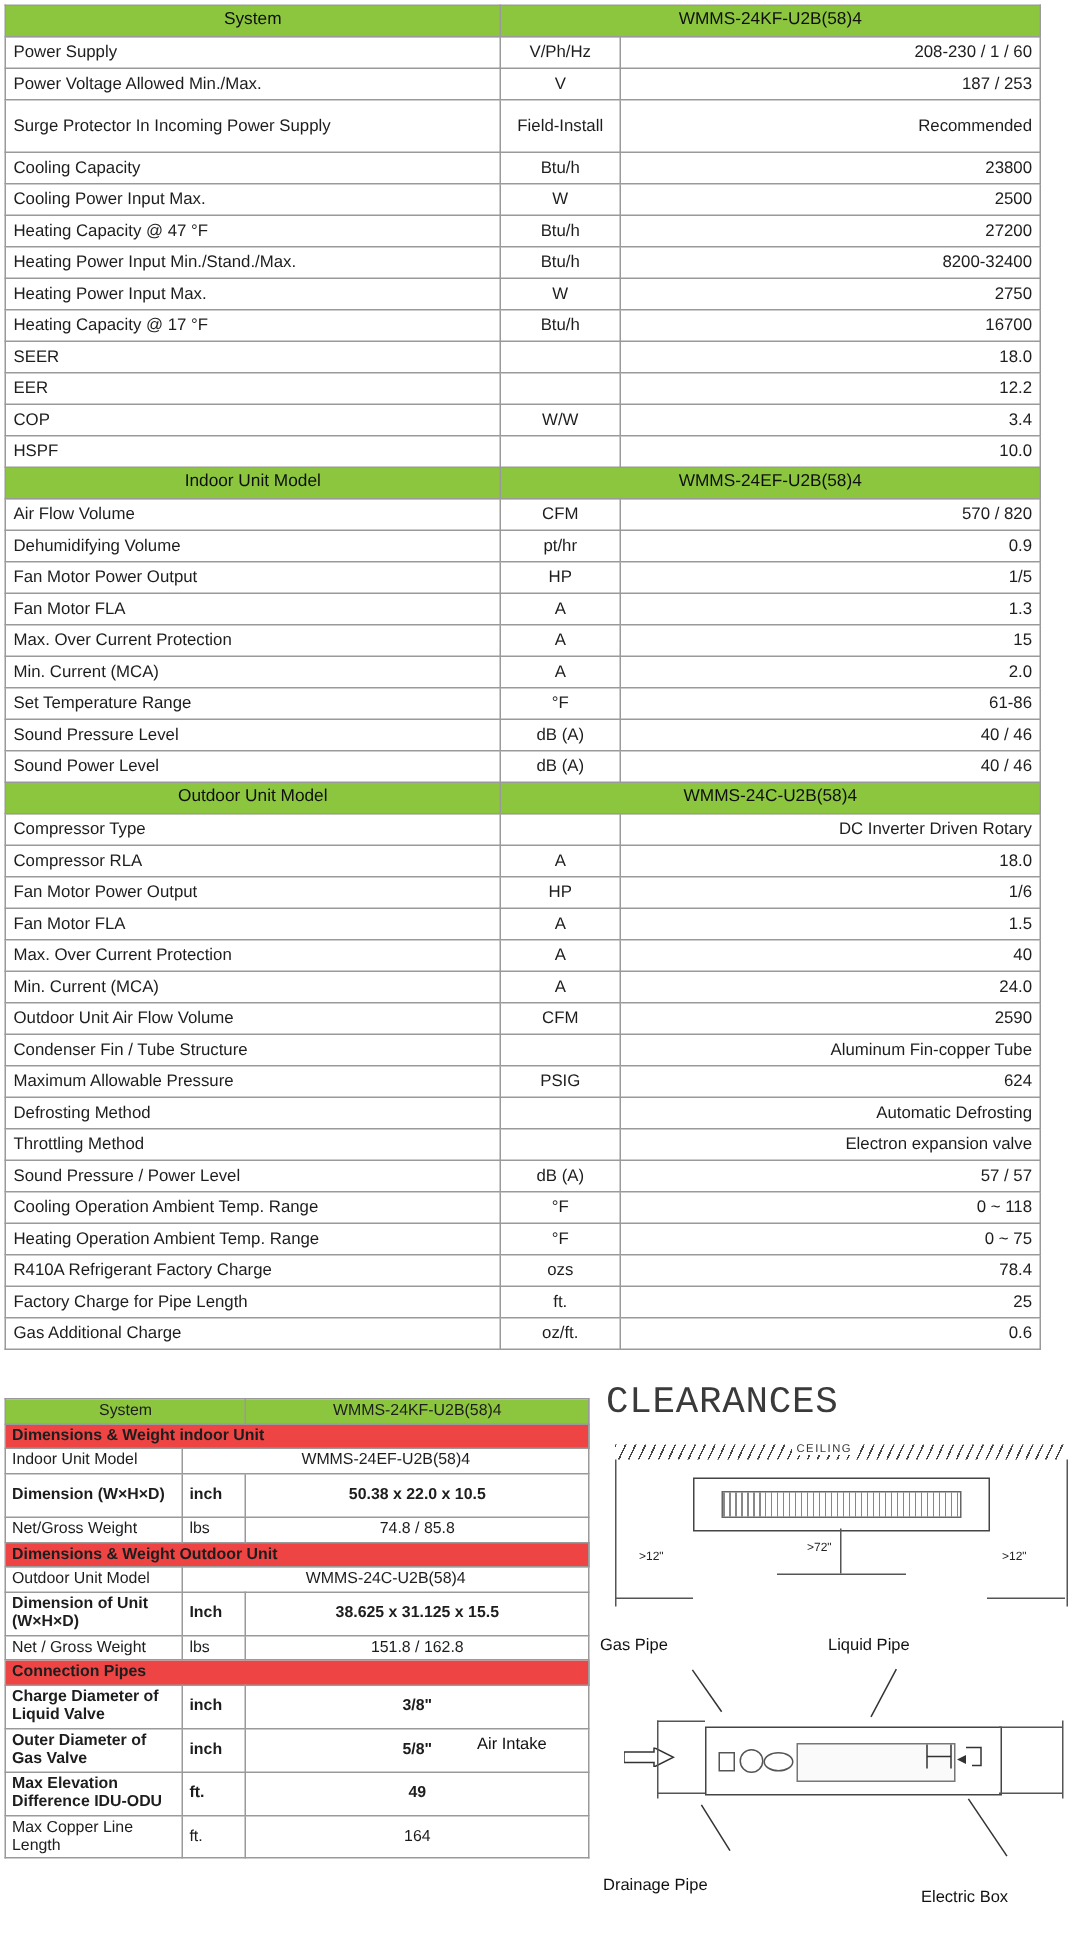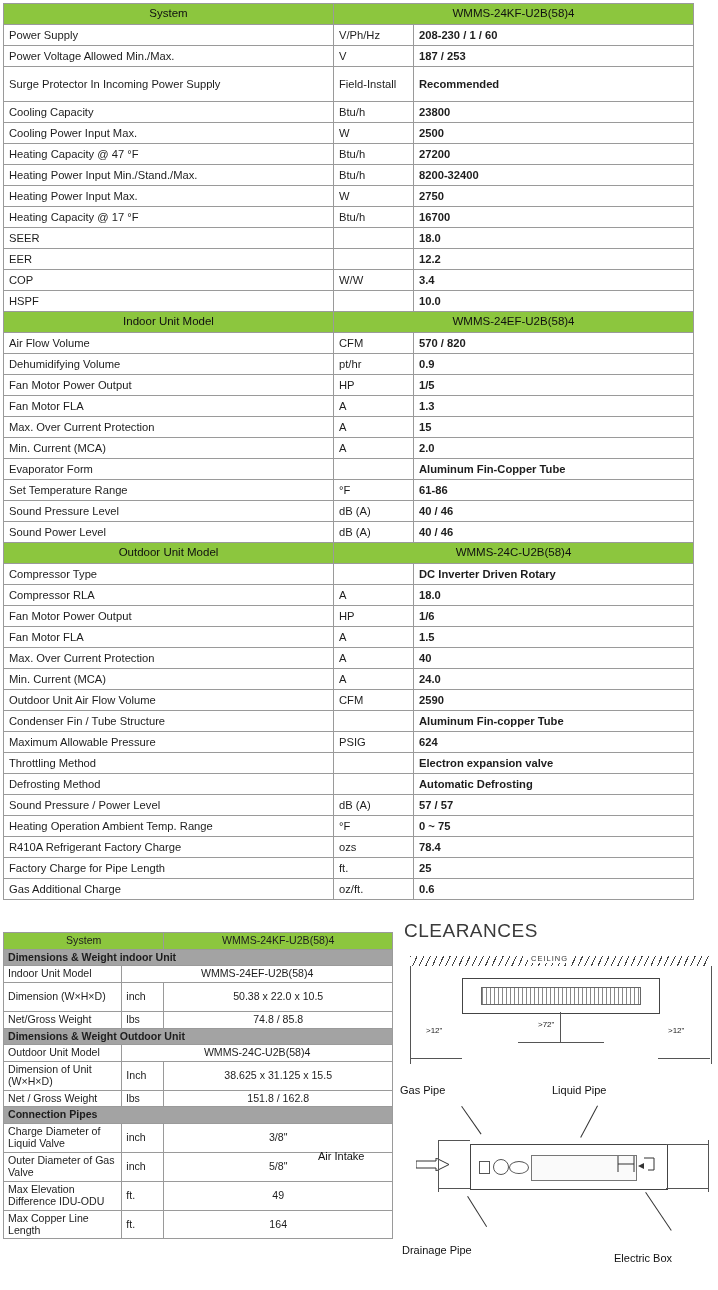--- a/index.html
+++ b/index.html
@@ -35,24 +35,24 @@
     padding: 3px 5px;
     line-height: 1.15;
     height: 14px;
     color: #1d1d1d;
     background: #ffffff;
   }
   table.spec td.label {
     text-align: left;
   }
   table.spec td.unit {
+    text-align: center;
   }
   table.spec td.value {
-    text-align: left;
-    font-weight: bold;
+    text-align: right;
   }
   tr.section td {
     background: #8cc63e;
     text-align: center;
     color: #0f0f0f;
     font-size: 11.5px;
     padding: 3px 5px;
   }
   tr.section td.sec-name { text-align: center; }
   tr.tall td { height: 28px; }
@@ -72,42 +72,42 @@
     padding: 2px 4px;
     line-height: 1.1;
     color: #1d1d1d;
     background: #ffffff;
   }
   table.dims td.hdr {
     background: #8cc63e;
     text-align: center;
   }
   table.dims td.sub {
-    background: #a3a3a3;
+    background: #ef4444;
     font-weight: bold;
     text-align: left;
   }
   table.dims td.lab { text-align: left; }
   table.dims td.unit { }
   table.dims td.val { text-align: center; }
-  table.dims tr.two td { height: 24px; }
+  table.dims tr.two td { height: 24px; font-weight: bold; }
 
   
   .clearances {
     position: absolute;
     left: 402px;
     top: 920px;
     width: 314px;
     height: 360px;
   }
   .clear-title {
-    font-size: 19px;
+    font-size: 25px;
     letter-spacing: 0.5px;
     color: #3a3a3a;
-    font-family: Liberation Sans, sans-serif;
+    font-family: Liberation Mono, monospace;
     margin: 0 0 6px 2px;
   }
   .diagram-top {
     position: relative;
     width: 300px;
     height: 128px;
     margin-left: 8px;
     border: 0;
   }
   .hatch-bar {
@@ -407,25 +407,20 @@
         <td class="label">Max. Over Current Protection</td>
         <td class="unit">A</td>
         <td class="value">15</td>
       </tr>
       <tr>
         <td class="label">Min. Current (MCA)</td>
         <td class="unit">A</td>
         <td class="value">2.0</td>
       </tr>
       <tr>
-        <td class="label">Evaporator Form</td>
-        <td class="unit"></td>
-        <td class="value">Aluminum Fin-Copper Tube</td>
-      </tr>
-      <tr>
         <td class="label">Set Temperature Range</td>
         <td class="unit">°F</td>
         <td class="value">61-86</td>
       </tr>
       <tr>
         <td class="label">Sound Pressure Level</td>
         <td class="unit">dB (A)</td>
         <td class="value">40 / 46</td>
       </tr>
       <tr>
@@ -477,33 +472,38 @@
         <td class="label">Condenser Fin / Tube Structure</td>
         <td class="unit"></td>
         <td class="value">Aluminum Fin-copper Tube</td>
       </tr>
       <tr>
         <td class="label">Maximum Allowable Pressure</td>
         <td class="unit">PSIG</td>
         <td class="value">624</td>
       </tr>
       <tr>
+        <td class="label">Defrosting Method</td>
+        <td class="unit"></td>
+        <td class="value">Automatic Defrosting</td>
+      </tr>
+      <tr>
         <td class="label">Throttling Method</td>
         <td class="unit"></td>
         <td class="value">Electron expansion valve</td>
       </tr>
       <tr>
-        <td class="label">Defrosting Method</td>
-        <td class="unit"></td>
-        <td class="value">Automatic Defrosting</td>
-      </tr>
-      <tr>
         <td class="label">Sound Pressure / Power Level</td>
         <td class="unit">dB (A)</td>
         <td class="value">57 / 57</td>
+      </tr>
+      <tr>
+        <td class="label">Cooling Operation Ambient Temp. Range</td>
+        <td class="unit">°F</td>
+        <td class="value">0 ~ 118</td>
       </tr>
       <tr>
         <td class="label">Heating Operation Ambient Temp. Range</td>
         <td class="unit">°F</td>
         <td class="value">0 ~ 75</td>
       </tr>
       <tr>
         <td class="label">R410A Refrigerant Factory Charge</td>
         <td class="unit">ozs</td>
         <td class="value">78.4</td>

